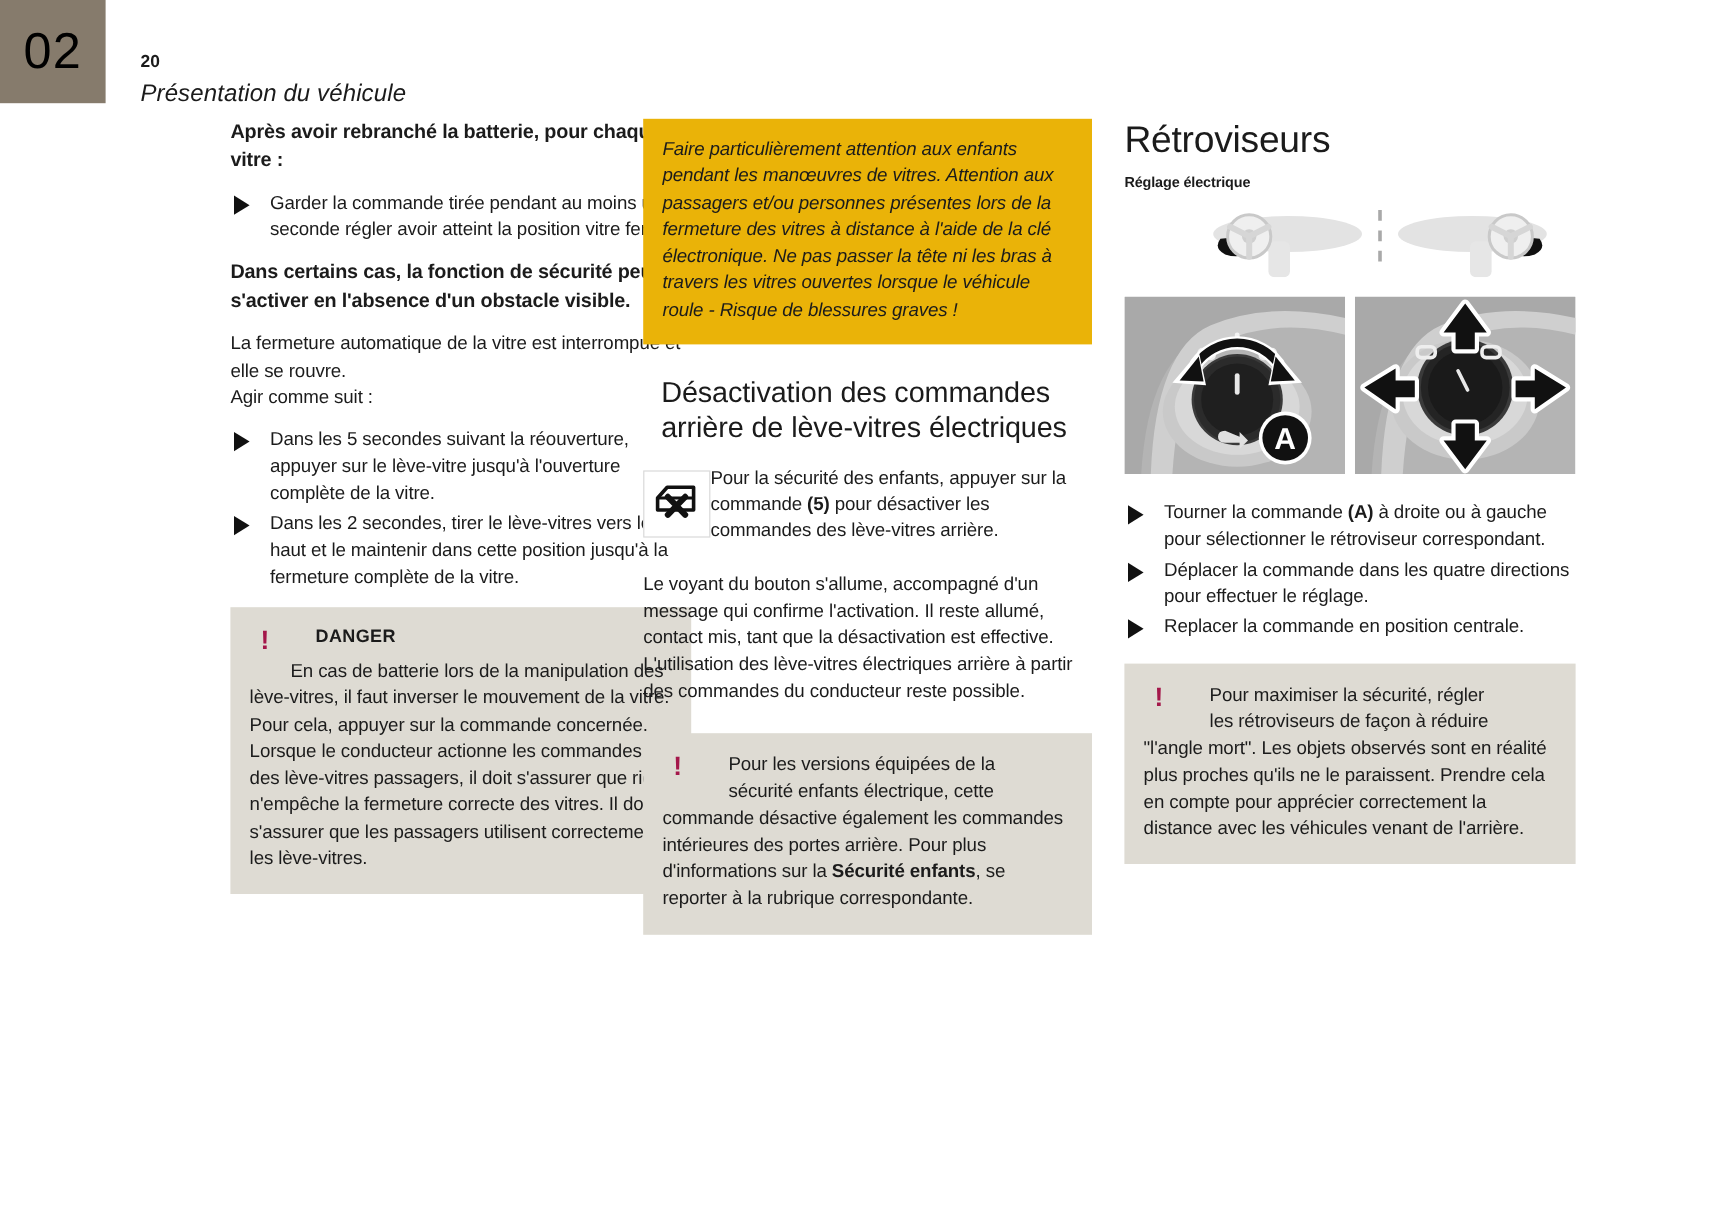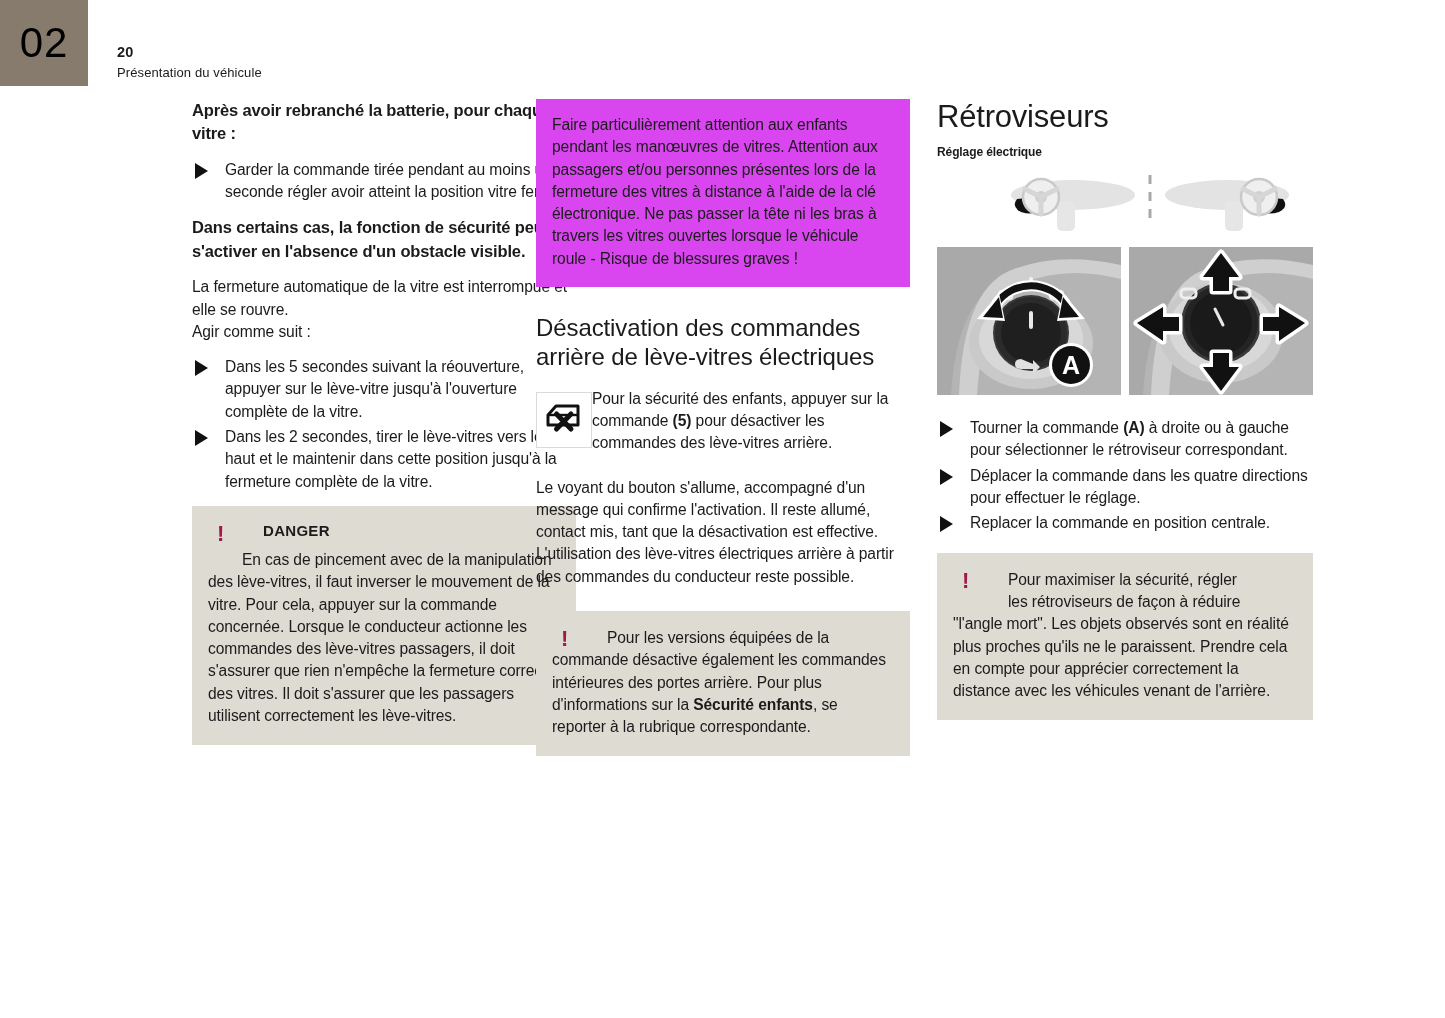--- a/index.html
+++ b/index.html
@@ -18,21 +18,21 @@
     width: 88px; height: 86px;
     background: #867b6c;
     display: flex; align-items: center; justify-content: center;
   }
   .chapter-tab span {
     font-family: Liberation Sans, sans-serif;
     font-size: 42px; color: #000000; letter-spacing: 1px;
   }
   .header-meta { position: absolute; left: 117px; top: 43px; }
   .page-number { font-size: 14.5px; font-weight: bold; line-height: 1.35; letter-spacing: .2px;}
-  .section-name { font-size: 13px; line-height: 1.5; letter-spacing: .1px;}
+  .section-name { font-size: 20px; line-height: 1.5; letter-spacing: .1px; font-style: italic;}
 
   
   .col { position: absolute; top: 99px; width: 380px; }
   .col1 { left: 152px; width: 384px; margin-left: 40px; }
   .col2 { left: 536px; width: 374px; }
   .col3 { left: 937px; width: 376px; }
 
   
   .h1 {
     font-size: 31px; font-weight: 400; line-height: 1.18;
@@ -66,21 +66,21 @@
   ul.bullets li .tri {
     position: absolute; left: 3px; top: 4px;
     width: 0; height: 0;
     border-left: 13px solid #111;
     border-top: 8px solid transparent;
     border-bottom: 8px solid transparent;
   }
 
   
   .box {
-    background: #d946ef; padding: 16px 18px 18px 18px;
+    background: #eab308; padding: 16px 18px 18px 18px; font-style: italic;
   }
   .box p {
     font-size: 15.6px; line-height: 1.43; letter-spacing: -.1px;
   }
   .box.plain { padding: 15px 16px 17px 16px; }
 
   .warn { position: relative; background: #dedbd3; padding: 16px 16px 18px 16px; }
   .warn .bang {
     position: absolute; left: 25px; top: 17px;
     color: #a4174a; font-size: 22px; font-weight: bold; line-height: 1;
@@ -149,34 +149,34 @@
       <li>
         <span class="tri"></span>
         <span>Dans les 2 secondes, tirer le lève-vitres vers le haut et le maintenir dans cette position jusqu'à la fermeture complète de la vitre.</span>
       </li>
     </ul>
 
     <div class="warn" style="margin-top:4px;">
       <div class="bang">!</div>
       <div class="warn-title">DANGER</div>
       <div class="warn-body">
-        <span style="margin-left:34px;">En cas de pincement avec de la</span>
+        <span style="margin-left:34px;">En cas de batterie lors de la</span>
         <span>manipulation des lève-vitres, il faut inverser le mouvement de la vitre. Pour cela, appuyer sur la commande concernée. Lorsque le conducteur actionne les commandes des lève-vitres passagers, il doit s'assurer que rien n'empêche la fermeture correcte des vitres. Il doit s'assurer que les passagers utilisent correctement les lève-vitres.</span>
       </div>
     </div>
 
   </div>
 
   <div class="col col2">
 
     <div class="box plain">
       <p>Faire particulièrement attention aux enfants pendant les manœuvres de vitres. Attention aux passagers et/ou personnes présentes lors de la fermeture des vitres à distance à l'aide de la clé électronique. Ne pas passer la tête ni les bras à travers les vitres ouvertes lorsque le véhicule roule - Risque de blessures graves !</p>
     </div>
 
-    <div class="h2" style="margin-top:26px;">Désactivation des commandes arrière de lève-vitres électriques</div>
+    <div class="h2" style="margin-top:26px;margin-left:15px;">Désactivation des commandes arrière de lève-vitres électriques</div>
 
     <div class="icon-row" style="margin-top:16px;">
       <div class="icon-box">
         <svg width="40" height="34" viewBox="0 0 40 34">
           <path d="M4 22 L4 12 L12 3 L34 3 L34 22 Z" fill="none" stroke="#111" stroke-width="3" stroke-linejoin="round"></path>
           <path d="M4 12 L34 12" stroke="#111" stroke-width="2.4"></path>
           <path d="M12.5 11 L27 26 M27 11 L12.5 26" stroke="#111" stroke-width="5" stroke-linecap="round"></path>
           <path d="M12.5 11 L27 26 M27 11 L12.5 26" stroke="#fff" stroke-width="1.1" stroke-linecap="round" opacity="0"></path>
         </svg>
       </div>
@@ -184,20 +184,21 @@
         <span>Pour la sécurité des enfants, appuyer sur la commande </span><b>(5)</b><span> pour désactiver les commandes des lève-vitres arrière.</span>
       </div>
     </div>
 
     <p class="body" style="margin-top:22px;">Le voyant du bouton s'allume, accompagné d'un message qui confirme l'activation. Il reste allumé, contact mis, tant que la désactivation est effective. L'utilisation des lève-vitres électriques arrière à partir des commandes du conducteur reste possible.</p>
 
     <div class="warn" style="margin-top:23px;">
       <div class="bang">!</div>
       <div class="warn-body">
         <div class="l1" style="padding-left:55px;">Pour les versions équipées de la</div>
+        <div class="l2" style="padding-left:55px;">sécurité enfants électrique, cette</div>
         <div>
           <span>commande désactive également les commandes intérieures des portes arrière. Pour plus d'informations sur la </span><b>Sécurité enfants</b><span>, se reporter à la rubrique correspondante.</span>
         </div>
       </div>
     </div>
 
   </div>
 
   <div class="col col3">
 

